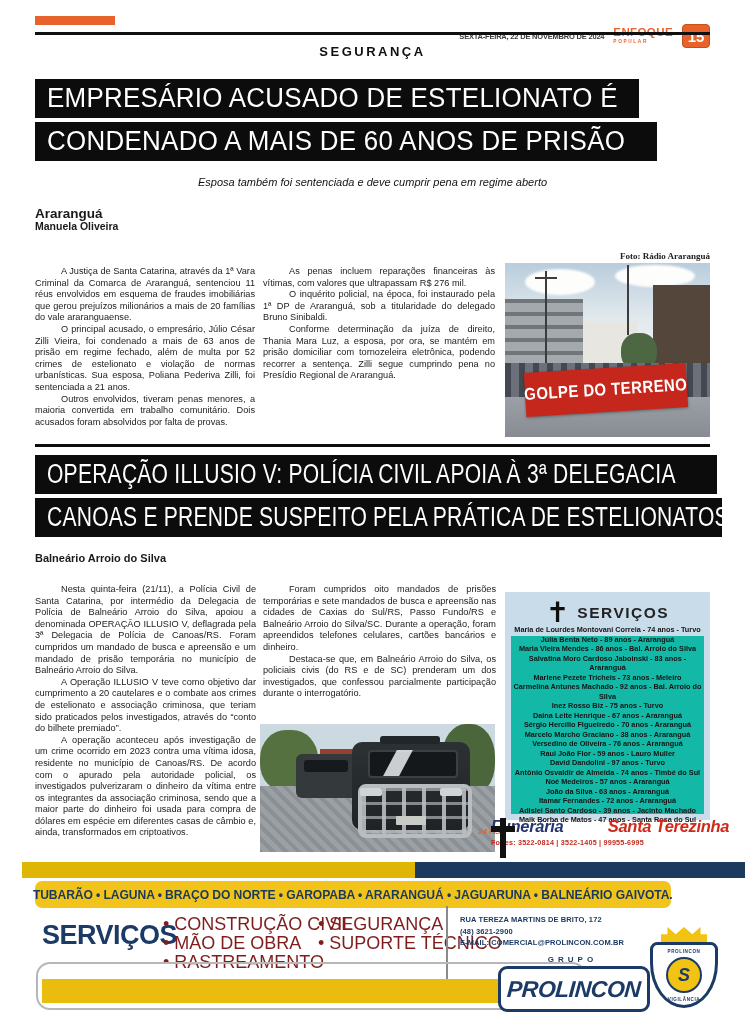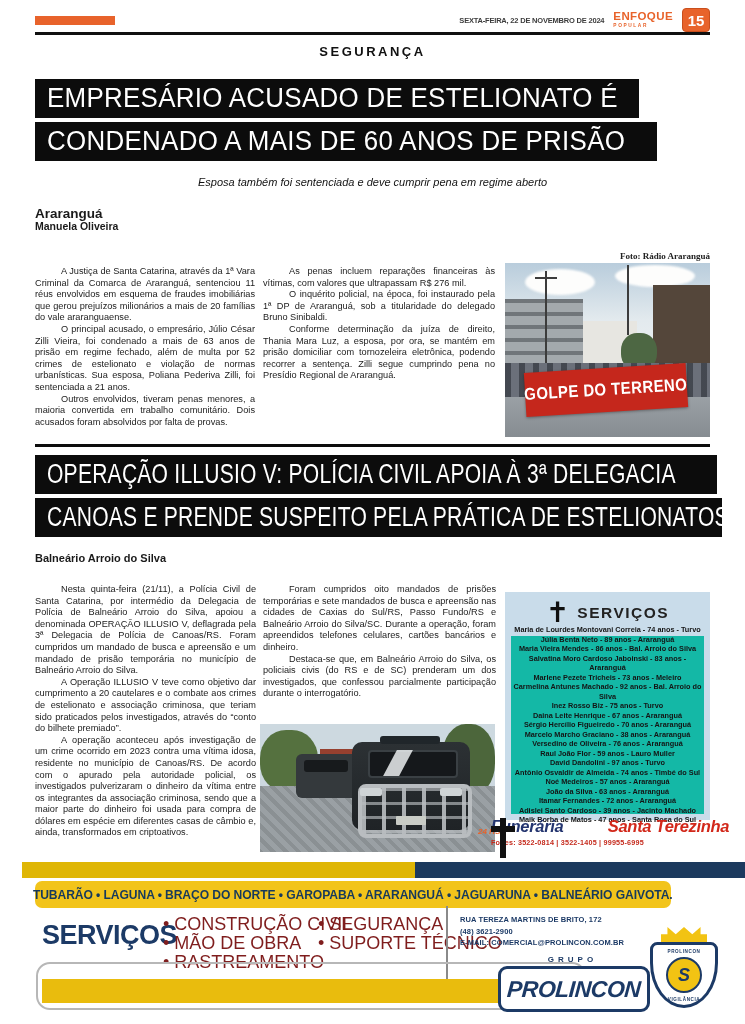--- a/index.html
+++ b/index.html
@@ -127,21 +127,21 @@
       box-sizing:border-box;border-radius:50%;display:flex;align-items:center;justify-content:center;}
   .badge-circle span{font-size:18px;font-weight:800;font-style:italic;color:#1c3a66;}
   .badge-txt{position:absolute;width:68px;text-align:center;font-size:4.6px;font-weight:800;color:#1c3a66;letter-spacing:0.6px;}
 </style>
 </head>
 <body>
 
 <div id="canvas">
 
   <div class="abs orange-tick" style="left:35px;top:16px;width:80px;height:9px;"></div>
-  <div class="abs hdr-row" style="right:35px;top:8px;">
+  <div class="abs hdr-row" style="right:35px;top:24px;">
     <div class="hdr-date">SEXTA-FEIRA, 22 DE NOVEMBRO DE 2024</div>
     <div class="brand">
       <span class="brand-top">ENFOQUE</span>
       <span class="brand-bottom">POPULAR</span>
     </div>
     <div class="page-box">15</div>
   </div>
   <div class="abs hdr-rule" style="left:35px;top:32px;width:675px;height:3px;"></div>
   <div class="abs section-title" style="left:0;top:44px;">SEGURANÇA</div>
 

